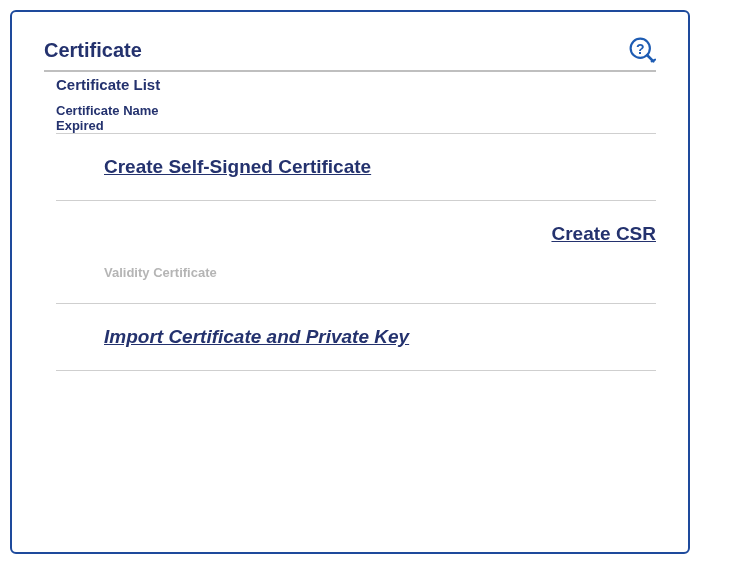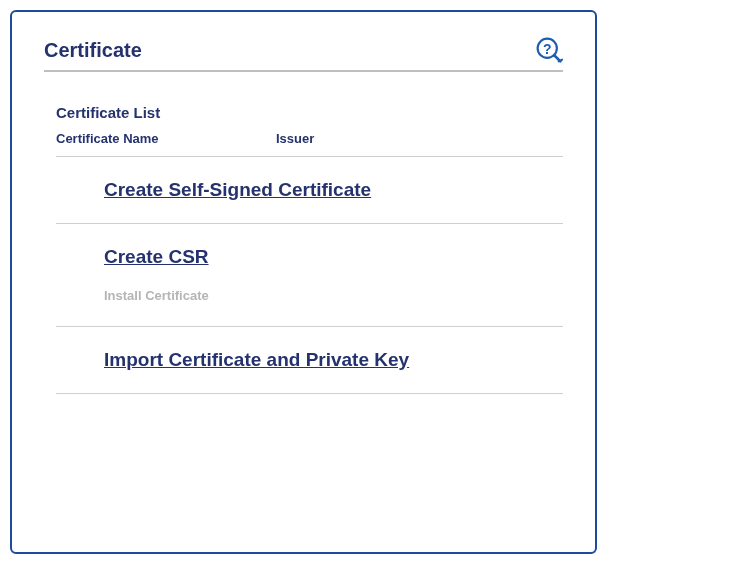--- a/index.html
+++ b/index.html
@@ -6,21 +6,21 @@
       box-sizing: border-box;
       margin: 0;
       padding: 0;
     }
     body {
       font-family: Arial, Helvetica, sans-serif;
       background: #fff;
       padding: 10px;
     }
     .panel {
-      width: 587px;
+      width: 680px;
       height: 544px;
       border: 2px solid #1e4a9c;
       border-radius: 6px;
       padding: 24px 32px;
       position: relative;
     }
     .header-row {
       display: flex;
       justify-content: space-between;
       align-items: center;
@@ -31,68 +31,70 @@
       font-size: 20px;
       font-weight: bold;
       color: #24326e;
     }
     .help-icon {
       width: 28px;
       height: 28px;
       cursor: pointer;
     }
     .content {
-      padding-top: 32px;
+      padding-top: 4px;
       padding-left: 12px;
     }
     .subtitle {
       font-size: 15px;
       font-weight: bold;
       color: #24326e;
       margin-bottom: 10px;
     }
     .col-headers {
       display: flex;
-      margin-bottom: 10px;
+      flex-direction: column;
     }
     .col-header {
       font-size: 13px;
       font-weight: bold;
       color: #24326e;
     }
     .col-name { width: 220px; }
     .col-issuer { width: 100px; }
     .col-validity { width: 220px; }
     .validity-asterisk {
       color: #d02020;
     }
     .row {
       border-top: 1px solid #cfcfcf;
       padding: 22px 0 22px 48px;
     }
     .row-last {
       border-bottom: 1px solid #cfcfcf;
+      font-style: italic;
     }
     .action-link {
       font-size: 19px;
       font-weight: bold;
       color: #24326e;
       text-decoration: underline;
       cursor: pointer;
     }
     .action-disabled {
       font-size: 13px;
       font-weight: bold;
       color: #b5b5b5;
       text-decoration: none;
       cursor: default;
     }
     .row-stack {
       border-top: 1px solid #cfcfcf;
       padding: 22px 0 4px 48px;
+      text-align: right;
     }
     .row-stack-sub {
       padding: 14px 0 22px 48px;
     }
   </style>
 </head>
 <body>
 
 <div class="panel">
 
@@ -106,32 +108,32 @@
         <path d="M 27 29 L 31 27" stroke="#1e5cb3" stroke-width="2.2" stroke-linecap="round"></path>
       </svg>
     </span>
   </div>
 
   <div class="content">
     <div class="subtitle">Certificate List</div>
 
     <div class="col-headers">
       <div class="col-header col-name">Certificate Name</div>
-      <div class="col-header col-issuer">Issuer</div>
+      <div class="col-header col-issuer">Expired</div>
     </div>
 
     <div class="row">
       <a class="action-link">Create Self-Signed Certificate</a>
     </div>
 
     <div class="row-stack">
       <a class="action-link">Create CSR</a>
     </div>
     <div class="row-stack-sub">
-      <span class="action-disabled">Install Certificate</span>
+      <span class="action-disabled">Validity Certificate</span>
     </div>
 
     <div class="row row-last">
       <a class="action-link">Import Certificate and Private Key</a>
     </div>
   </div>
 
 </div>
 
 </body></html>

